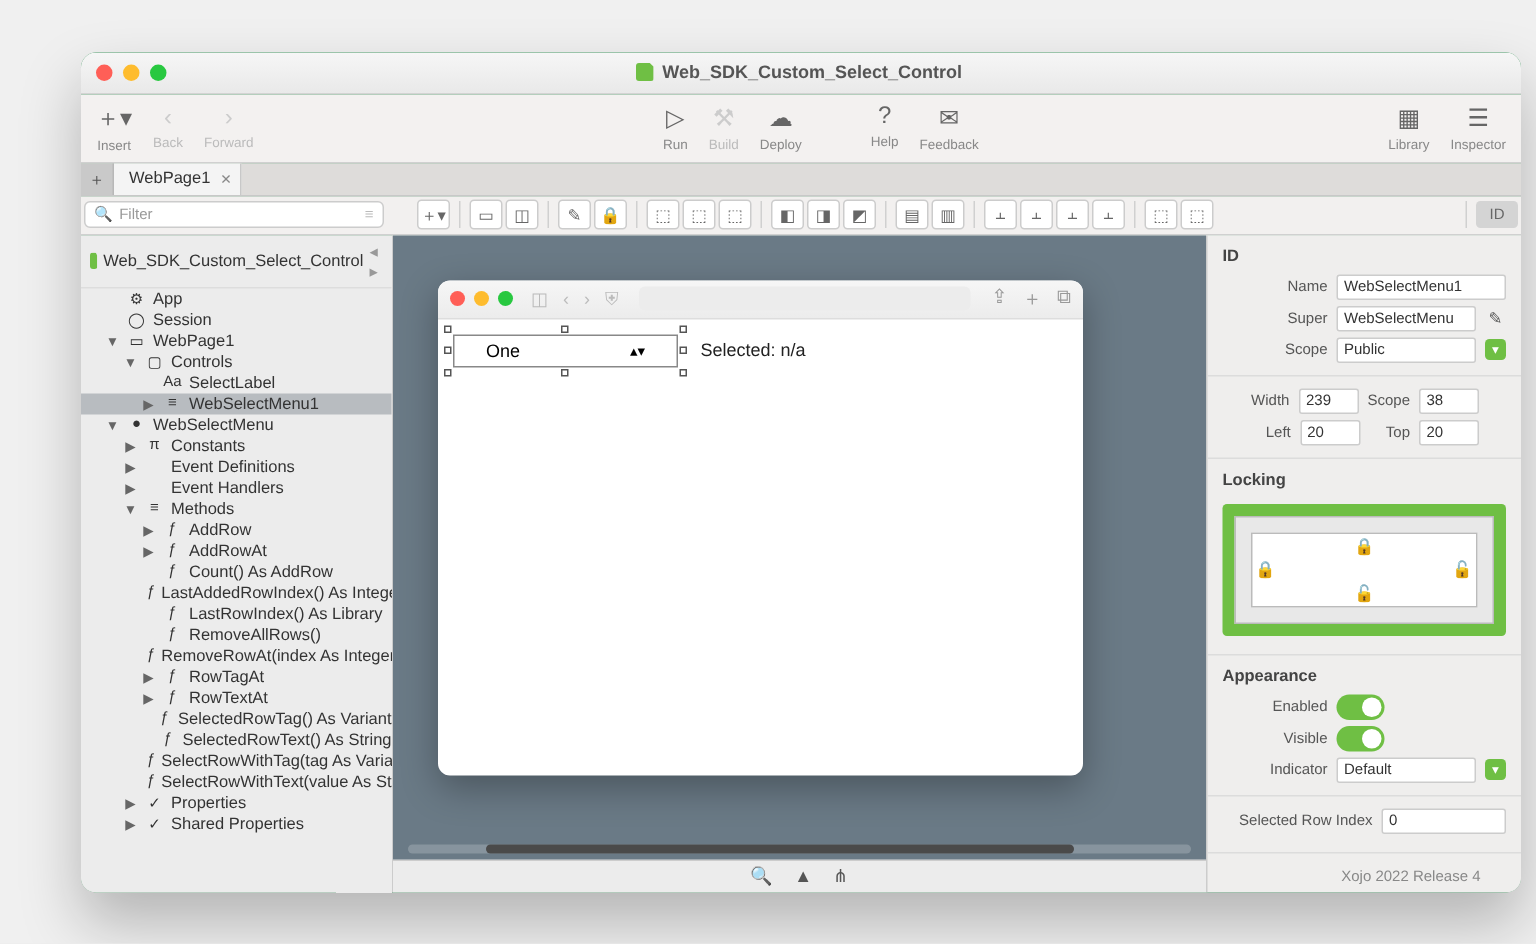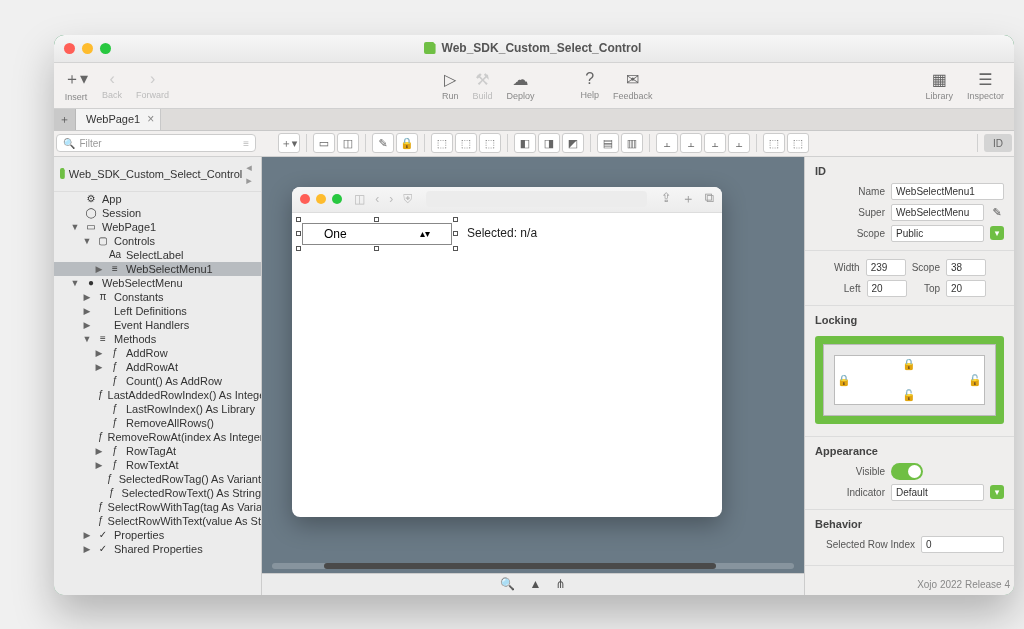--- a/index.html
+++ b/index.html
@@ -61,21 +61,21 @@
 .pw-body { position:relative; padding:10px; font-size:12px;}
 .sel-box { border:1px solid #888; display:flex; align-items:center; justify-content:space-between; padding:3px 21px; width:150px; height:22px; font-size:12px; position:relative;text-align:center;}
 .sel-handles { position:absolute; inset:-4px; pointer-events:none;}
 .sh { position:absolute; width:5px; height:5px; background:#fff; border:1px solid #555;}
 .sh.tl{top:-3px;left:-3px;} .sh.tc{top:-3px;left:50%;margin-left:-3px;} .sh.tr{top:-3px;right:-3px;}
 .sh.ml{top:50%;left:-3px;margin-top:-3px;} .sh.mr{top:50%;right:-3px;margin-top:-3px;}
 .sh.bl{bottom:-3px;left:-3px;} .sh.bc{bottom:-3px;left:50%;margin-left:-3px;} .sh.br{bottom:-3px;right:-3px;}
 .lbl-static { position:absolute; left:175px; top:13px; font-size:12px; color:#222;}
 
 .status-bar { height:22px; background:#ececec; border-top:1px solid #ccc; display:flex; align-items:center; justify-content:center; gap:14px; color:#555; font-size:12px;}
-.footer-right { position:absolute; right:4px; font-size:10px; color:#888;}
+.footer-right { position:absolute; right:27px; font-size:10px; color:#888;}
 
 .inspector { width:210px; background:#efeeed; border-left:1px solid #ccc; font-size:11px; overflow:auto; padding-bottom:8px;}
 .insp-title-badge { width:28px; height:18px; background:#d4d4d4; border-radius:3px; display:flex; align-items:center; justify-content:center; color:#666; font-size:10px;}
 .insp-section { border-bottom:1px solid #dcdcdc; padding:6px 0;}
 .insp-section h4 { font-size:11px; font-weight:600; color:#444; padding:2px 10px 4px;}
 .insp-row { display:flex; align-items:center; padding:2px 10px; gap:6px;}
 .insp-row label { width:70px; text-align:right; color:#555; font-size:10px;}
 .insp-row .fld { flex:1; background:#fff; border:1px solid #ccc; border-radius:2px; height:17px; padding:0 4px; font-size:10px; display:flex; align-items:center; color:#333;}
 .insp-row .pencil { width:14px; text-align:center; color:#555; cursor:pointer;}
 .insp-row .sel-badge { background:#6fbf44; width:14px; height:14px; border-radius:3px; display:flex;align-items:center;justify-content:center; color:#fff; font-size:9px;}
@@ -265,21 +265,21 @@
             <span>WebSelectMenu</span>
           </div>
           <div class="tree-item ind-2">
             <span class="disclose">▶</span>
             <span class="ico">π</span>
             <span>Constants</span>
           </div>
           <div class="tree-item ind-2">
             <span class="disclose">▶</span>
             <span class="ico"></span>
-            <span>Left Definitions</span>
+            <span>Event Definitions</span>
           </div>
           <div class="tree-item ind-2">
             <span class="disclose">▶</span>
             <span class="ico"></span>
             <span>Event Handlers</span>
           </div>
           <div class="tree-item ind-2">
             <span class="disclose">▼</span>
             <span class="ico">≡</span>
             <span>Methods</span>
@@ -465,34 +465,37 @@
               <span class="lk right">🔓</span>
               <span class="lk bot">🔓</span>
             </div>
           </div>
         </div>
       </div>
 
       <div class="insp-section">
         <h4>Appearance</h4>
         <div class="insp-row">
+          <label>Enabled</label>
+          <div class="toggle"></div>
+        </div>
+        <div class="insp-row">
           <label>Visible</label>
           <div class="toggle"></div>
         </div>
         <div class="insp-row">
           <label>Indicator</label>
           <div class="fld">
               <span>Default</span>
             </div>
           <span class="sel-badge">▾</span>
         </div>
       </div>
 
       <div class="insp-section">
-        <h4>Behavior</h4>
         <div class="insp-row">
           <label style="width:100px">Selected Row Index</label>
           <div class="fld">
               <span>0</span>
             </div>
         </div>
         <div class="insp-row">
           
           
           

